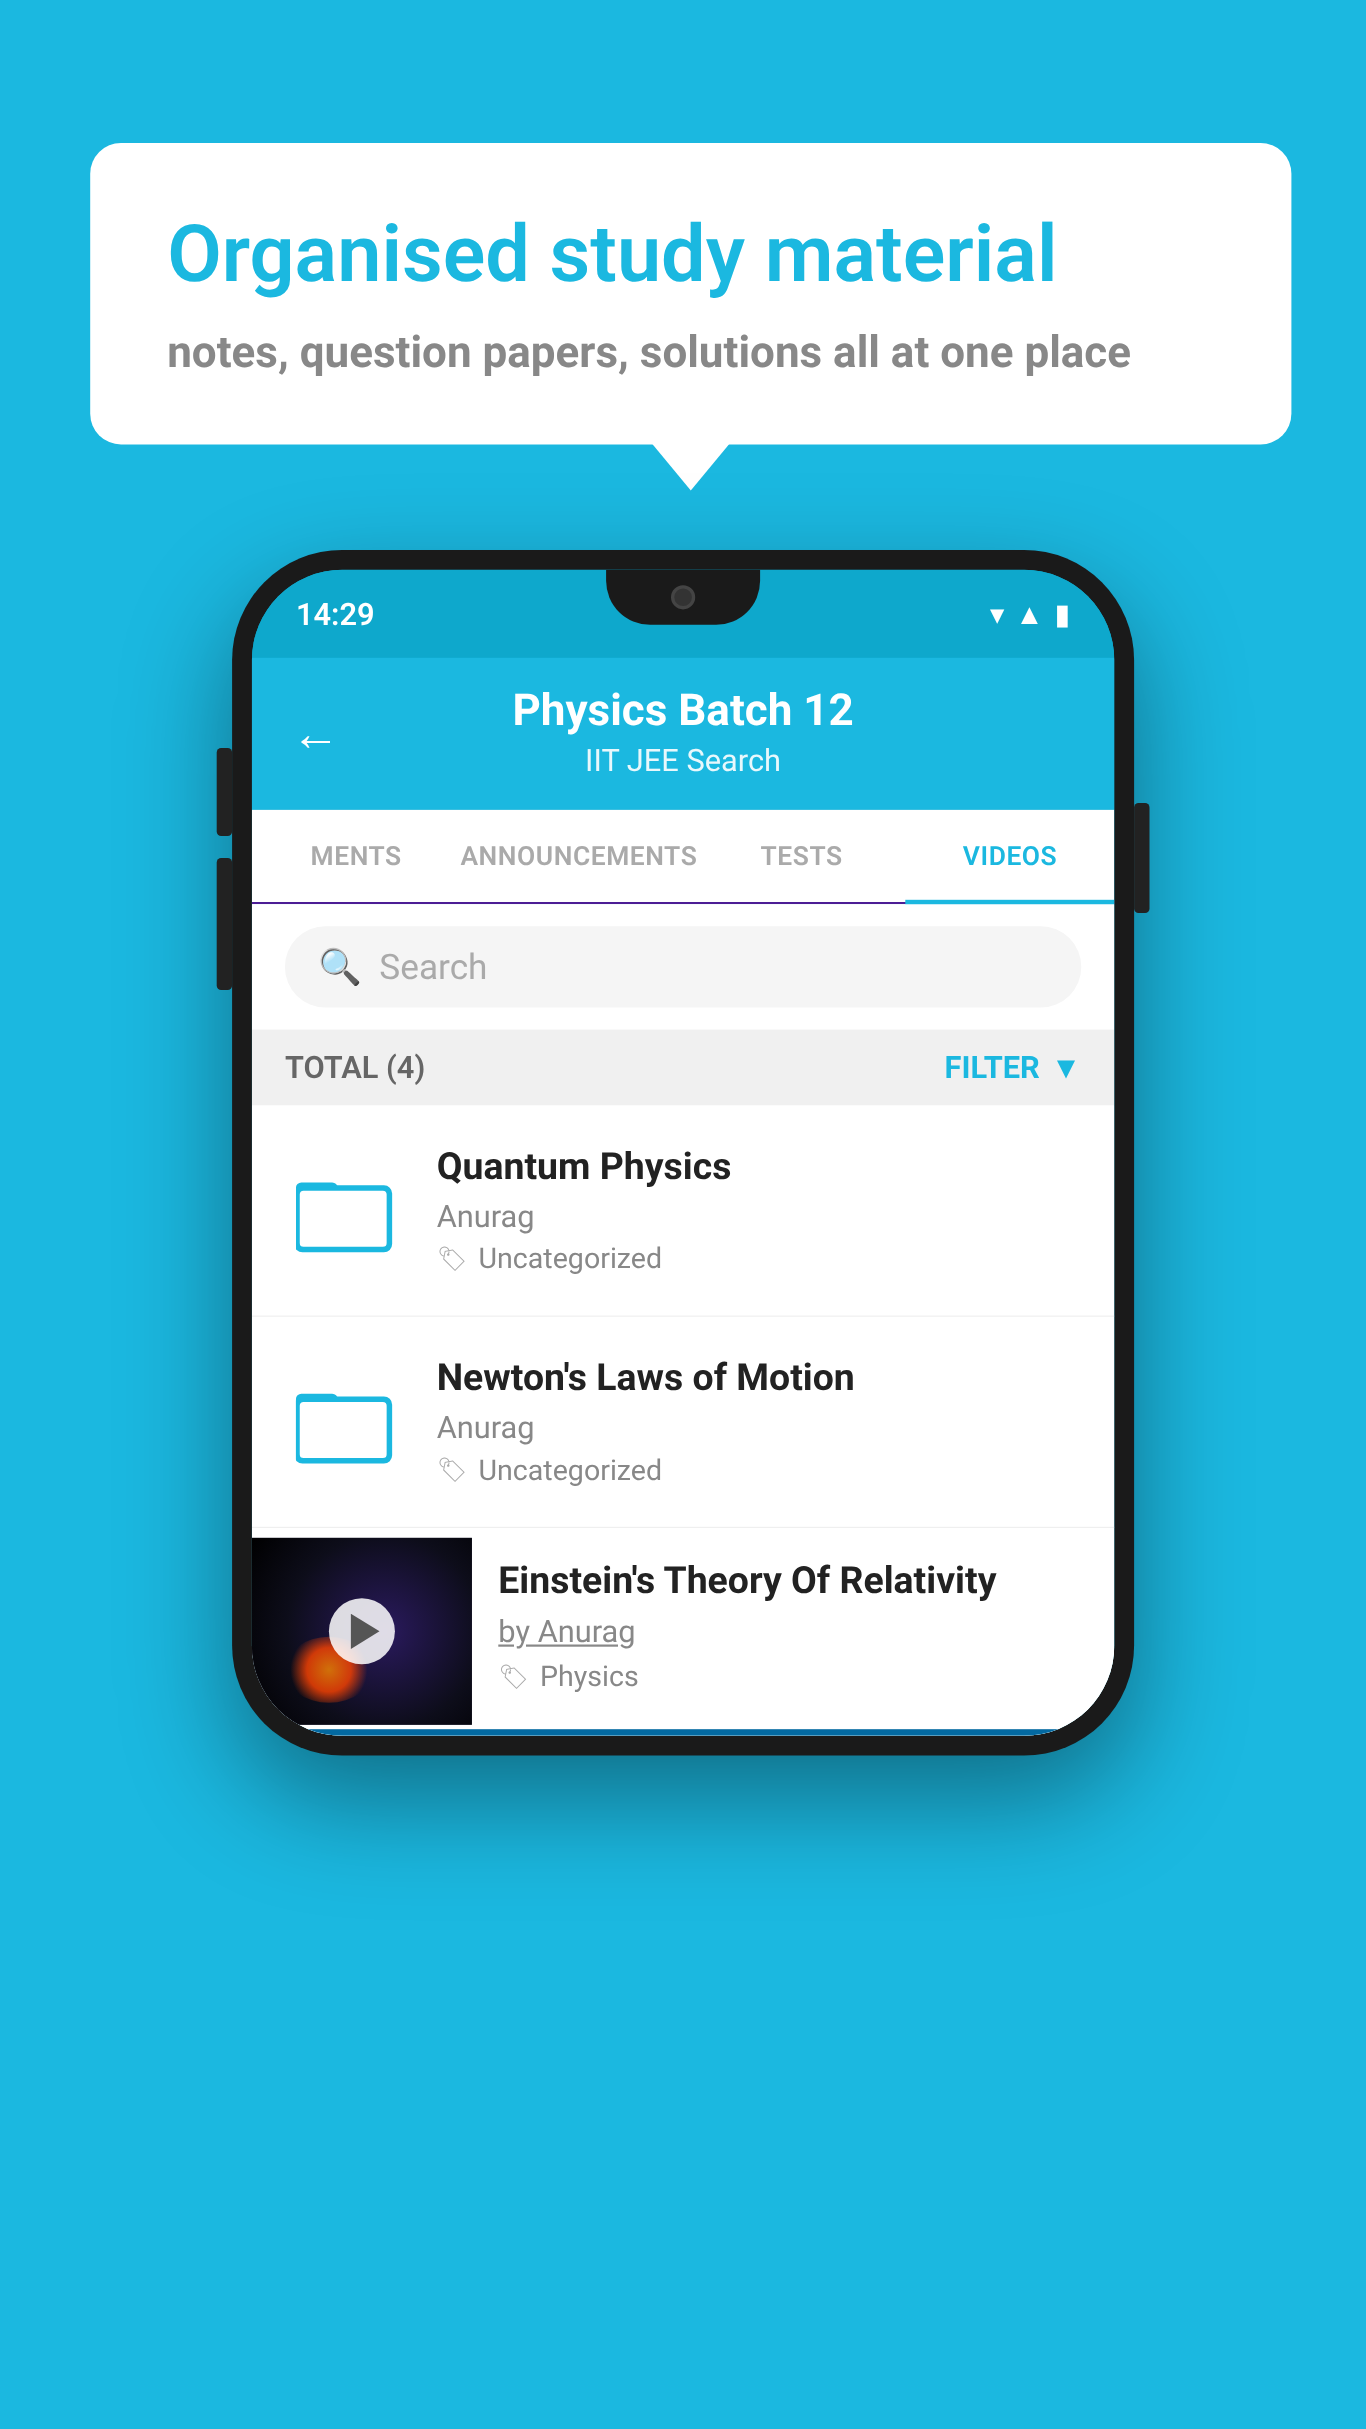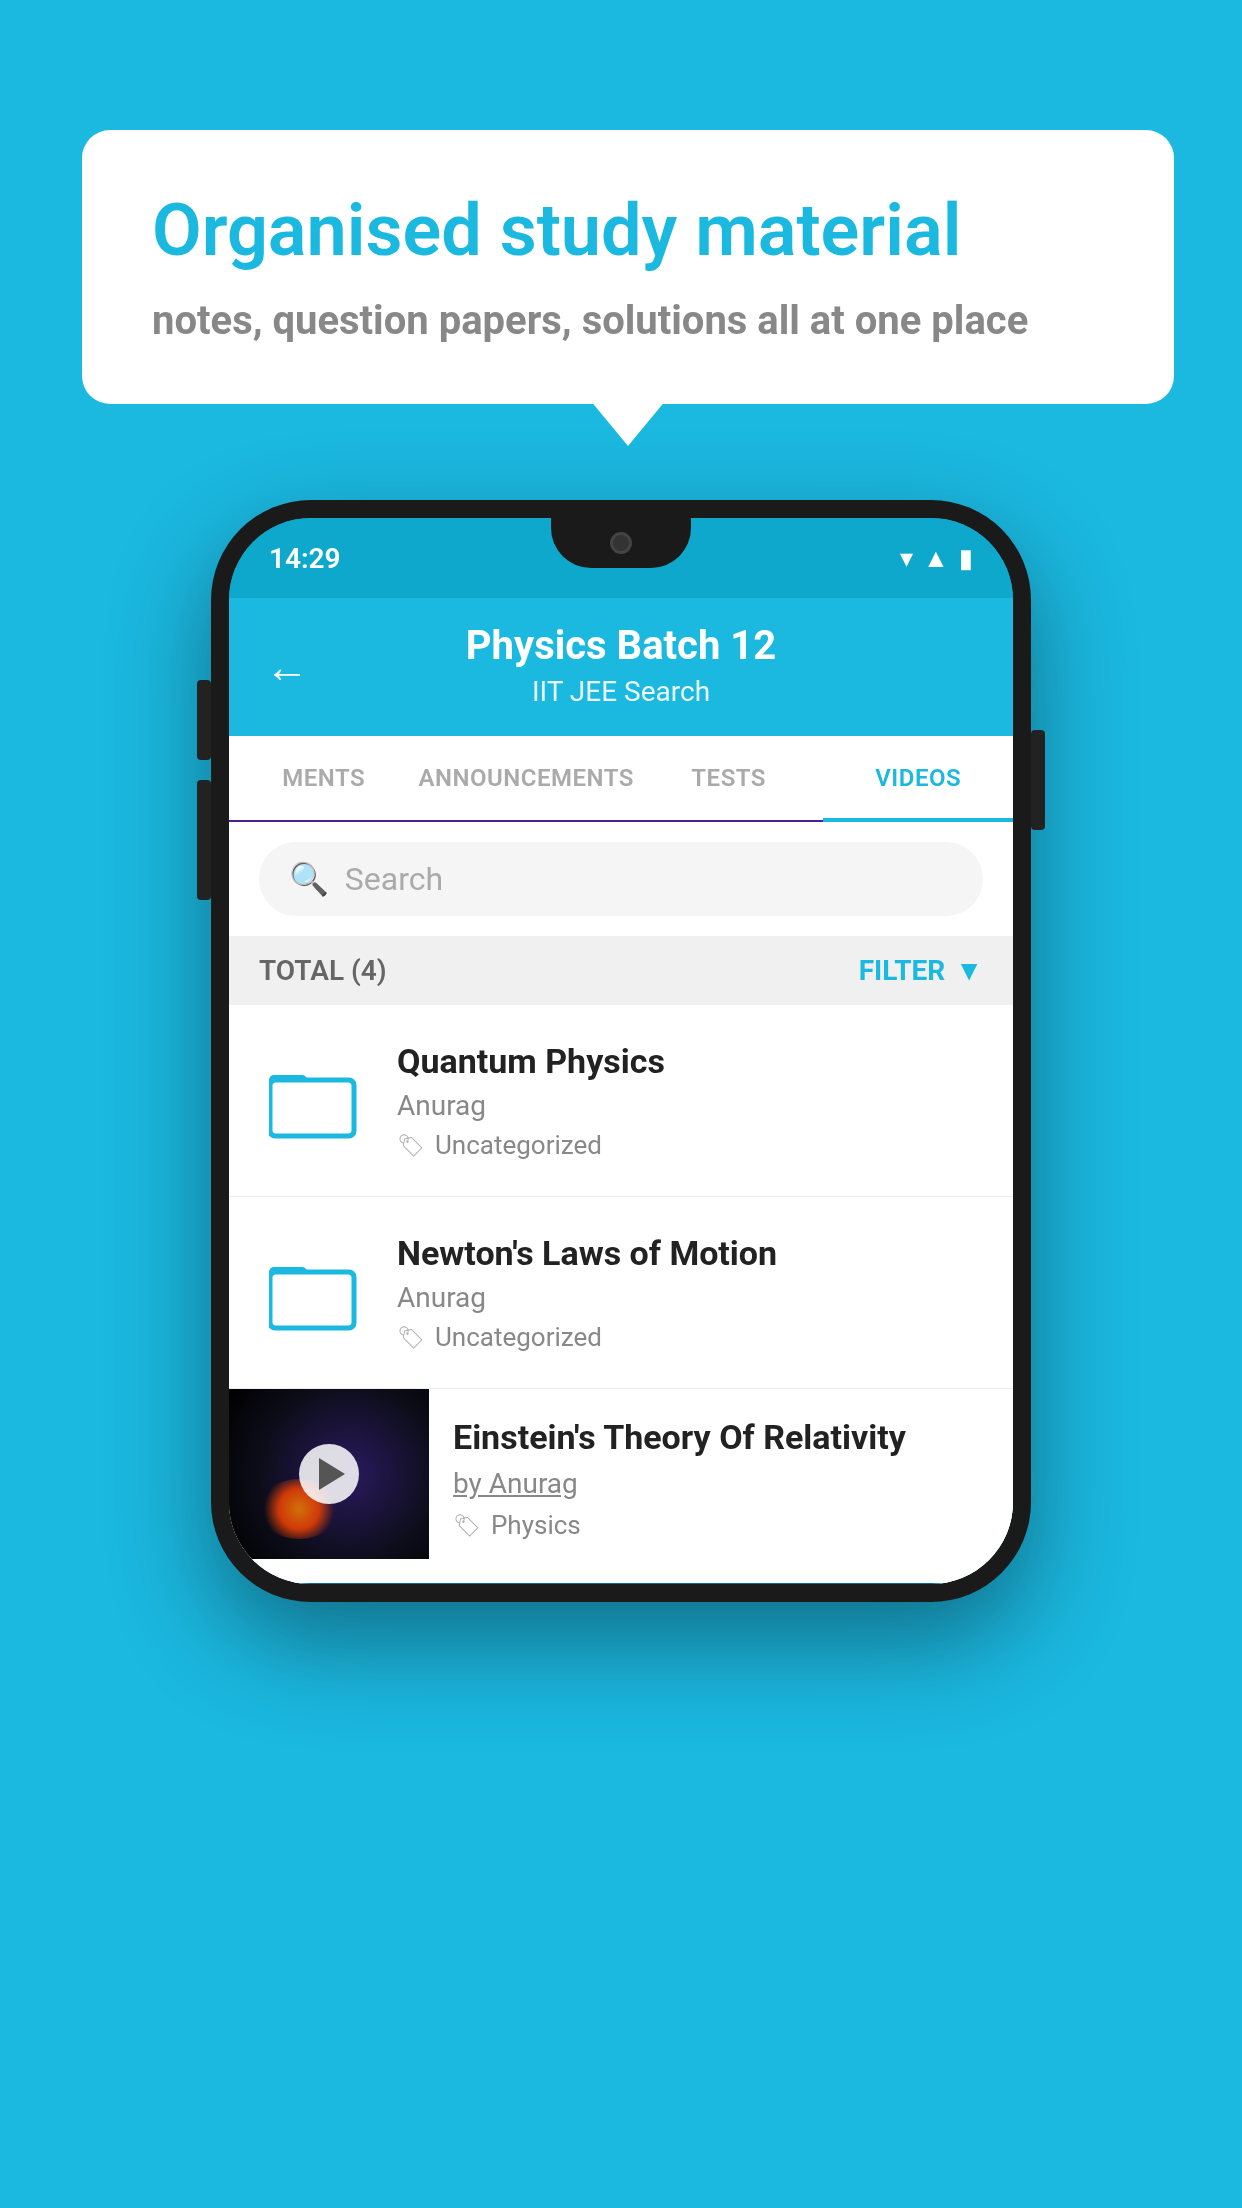--- a/index.html
+++ b/index.html
@@ -295,23 +295,23 @@
       color: #888;
     }
     .tag-icon {
       font-size: 22px;
       color: #aaa;
     }
 
     
     .video-item-thumb {
       display: flex;
-      align-items: flex-start;
-      padding: 0 0 15px 0;
-      border-bottom: 1px solid #0369a1;
+      align-items: flex-end;
+      padding: 0 0 4px 0;
+      border-bottom: 6px solid #0369a1;
       gap: 0;
     }
     .thumb-container {
       width: 200px;
       height: 170px;
       flex-shrink: 0;
       background: #1a1a2e;
       position: relative;
       overflow: hidden;
     }

